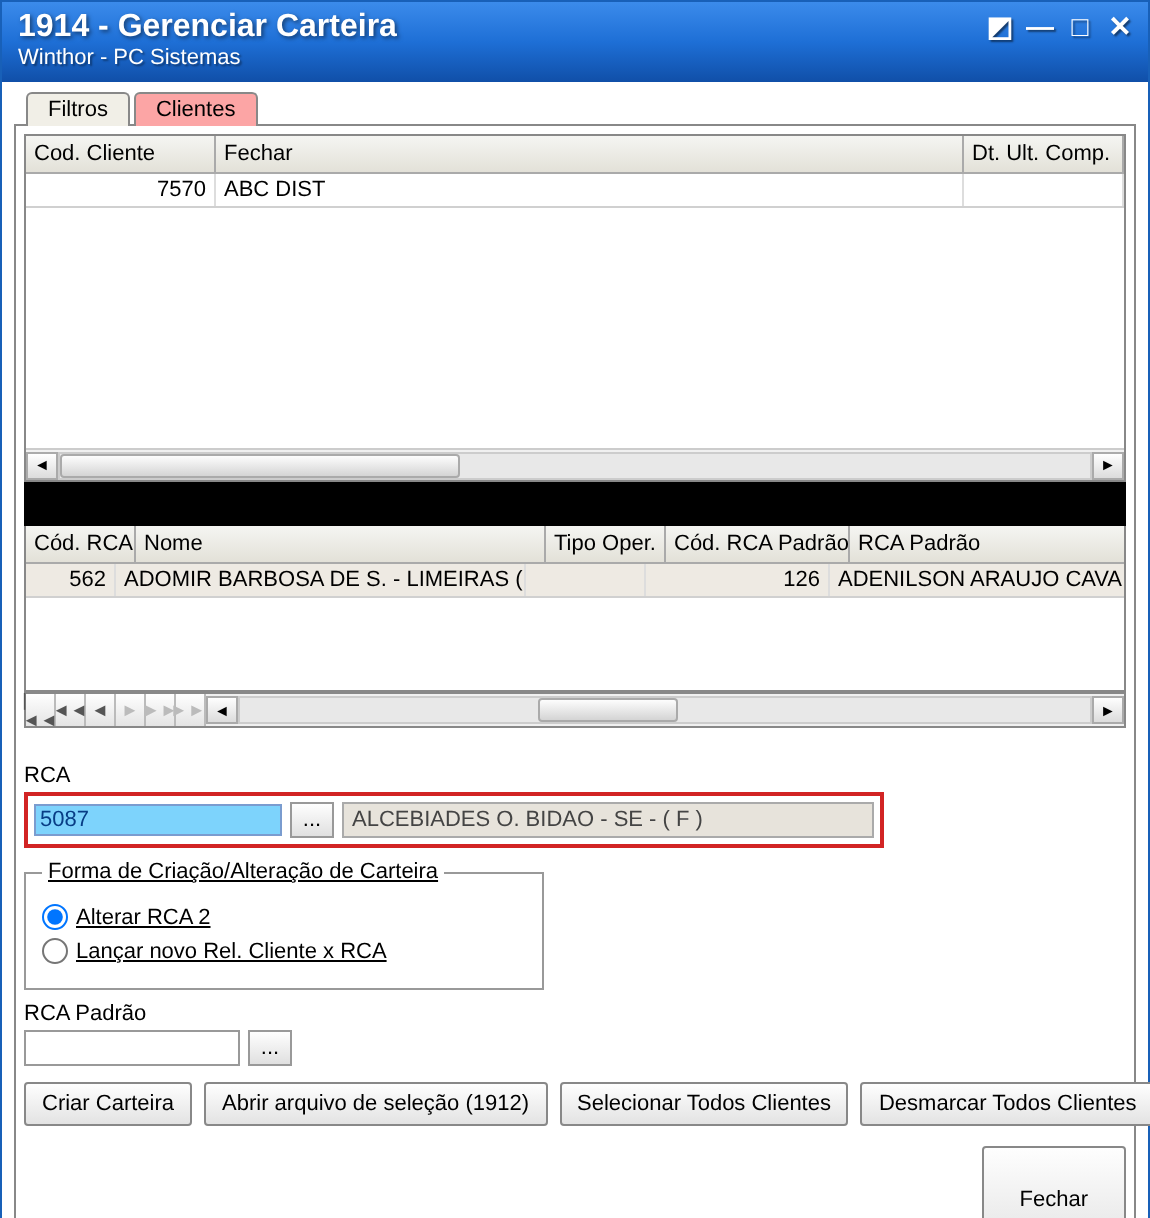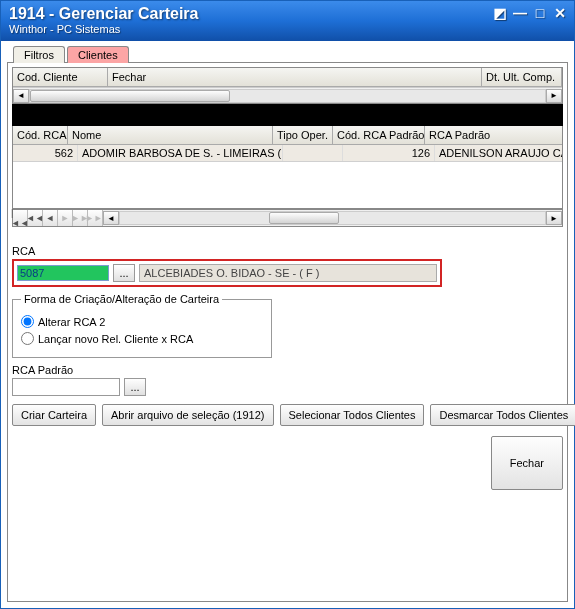--- a/index.html
+++ b/index.html
@@ -163,23 +163,23 @@
   .rca-label { font-size: 11px; margin-top: 18px; margin-bottom: 2px; }
   .rca-box {
     border: 2px solid #d22424;
     padding: 3px;
     display: flex;
     gap: 4px;
     align-items: center;
     width: 430px;
   }
   .rca-box input.code {
-    width: 92px;
+    width: 124px;
     border: 1px solid #7a9ccf;
-    background: #22c55e;
+    background: #7dd3fc;
     padding: 1px 2px;
     font-size: 11px;
     color: #083d85;
   }
   .lookup-btn {
     width: 22px; height: 18px;
     border: 1px solid #999;
     background: linear-gradient(#fefefe,#e0e0e0);
     font-size: 11px;
     display:flex;align-items:center;justify-content:center;
@@ -194,20 +194,21 @@
     display:flex; align-items:center;
     color:#444;
     font-size:11px;
   }
   
   fieldset {
     border: 1px solid #999;
     margin-top: 6px;
     padding: 6px 8px 8px 8px;
     width: 260px;
+    text-decoration: underline;
   }
   fieldset legend { font-size: 11px; padding: 0 3px;}
   .radio-row { display:flex; align-items:center; margin: 4px 0; gap:4px; font-size:11px;}
   .radio-row input { margin: 0; }
   .rcapadrao {
     margin-top: 6px;
   }
   .rcapadrao .row {
     display:flex; gap:4px; align-items:center;
     margin-top:2px;
@@ -261,20 +262,28 @@
     </div>
 
     <div class="tabpage">
 
       <div class="grid">
         <div class="grid-header">
           <div class="gh" style="width:95px">Cod. Cliente</div>
           <div class="gh" style="flex:1">Fechar</div>
           <div class="gh" style="width:80px">Dt. Ult. Comp.</div>
         </div>
+        <div class="grid-body">
+          <div class="grid-row">
+            <div class="gc" style="width:95px;text-align:right">7570</div>
+            <div class="gc" style="flex:1">ABC DIST</div>
+            <div class="gc" style="width:80px"></div>
+          </div>
+          <div class="grid1-empty"></div>
+        </div>
         <div class="hscroll">
           <div class="arrow">◄</div>
           <div class="track">
             <div class="thumb" style="left:0;width:200px"></div>
           </div>
           <div class="arrow">►</div>
         </div>
       </div>
 
       <div class="blackbar"></div>
@@ -282,21 +291,21 @@
       <div class="grid" style="border-top:none">
         <div class="grid-header">
           <div class="gh" style="width:55px">Cód. RCA</div>
           <div class="gh" style="width:205px">Nome</div>
           <div class="gh" style="width:60px">Tipo Oper.</div>
           <div class="gh" style="width:92px">Cód. RCA Padrão</div>
           <div class="gh" style="flex:1;border-right:none">RCA Padrão</div>
         </div>
         <div class="grid-body">
           <div class="grid-row alt">
-            <div class="gc" style="width:65px;text-align:right">562</div>
+            <div class="gc" style="width:45px;text-align:right">562</div>
             <div class="gc" style="width:205px">ADOMIR BARBOSA DE S. - LIMEIRAS ( V )</div>
             <div class="gc" style="width:60px"></div>
             <div class="gc" style="width:92px;text-align:right">126</div>
             <div class="gc" style="flex:1;border-right:none">ADENILSON ARAUJO CAVA</div>
           </div>
           <div style="height:46px"></div>
         </div>
       </div>
 
       <div class="nav-record">

